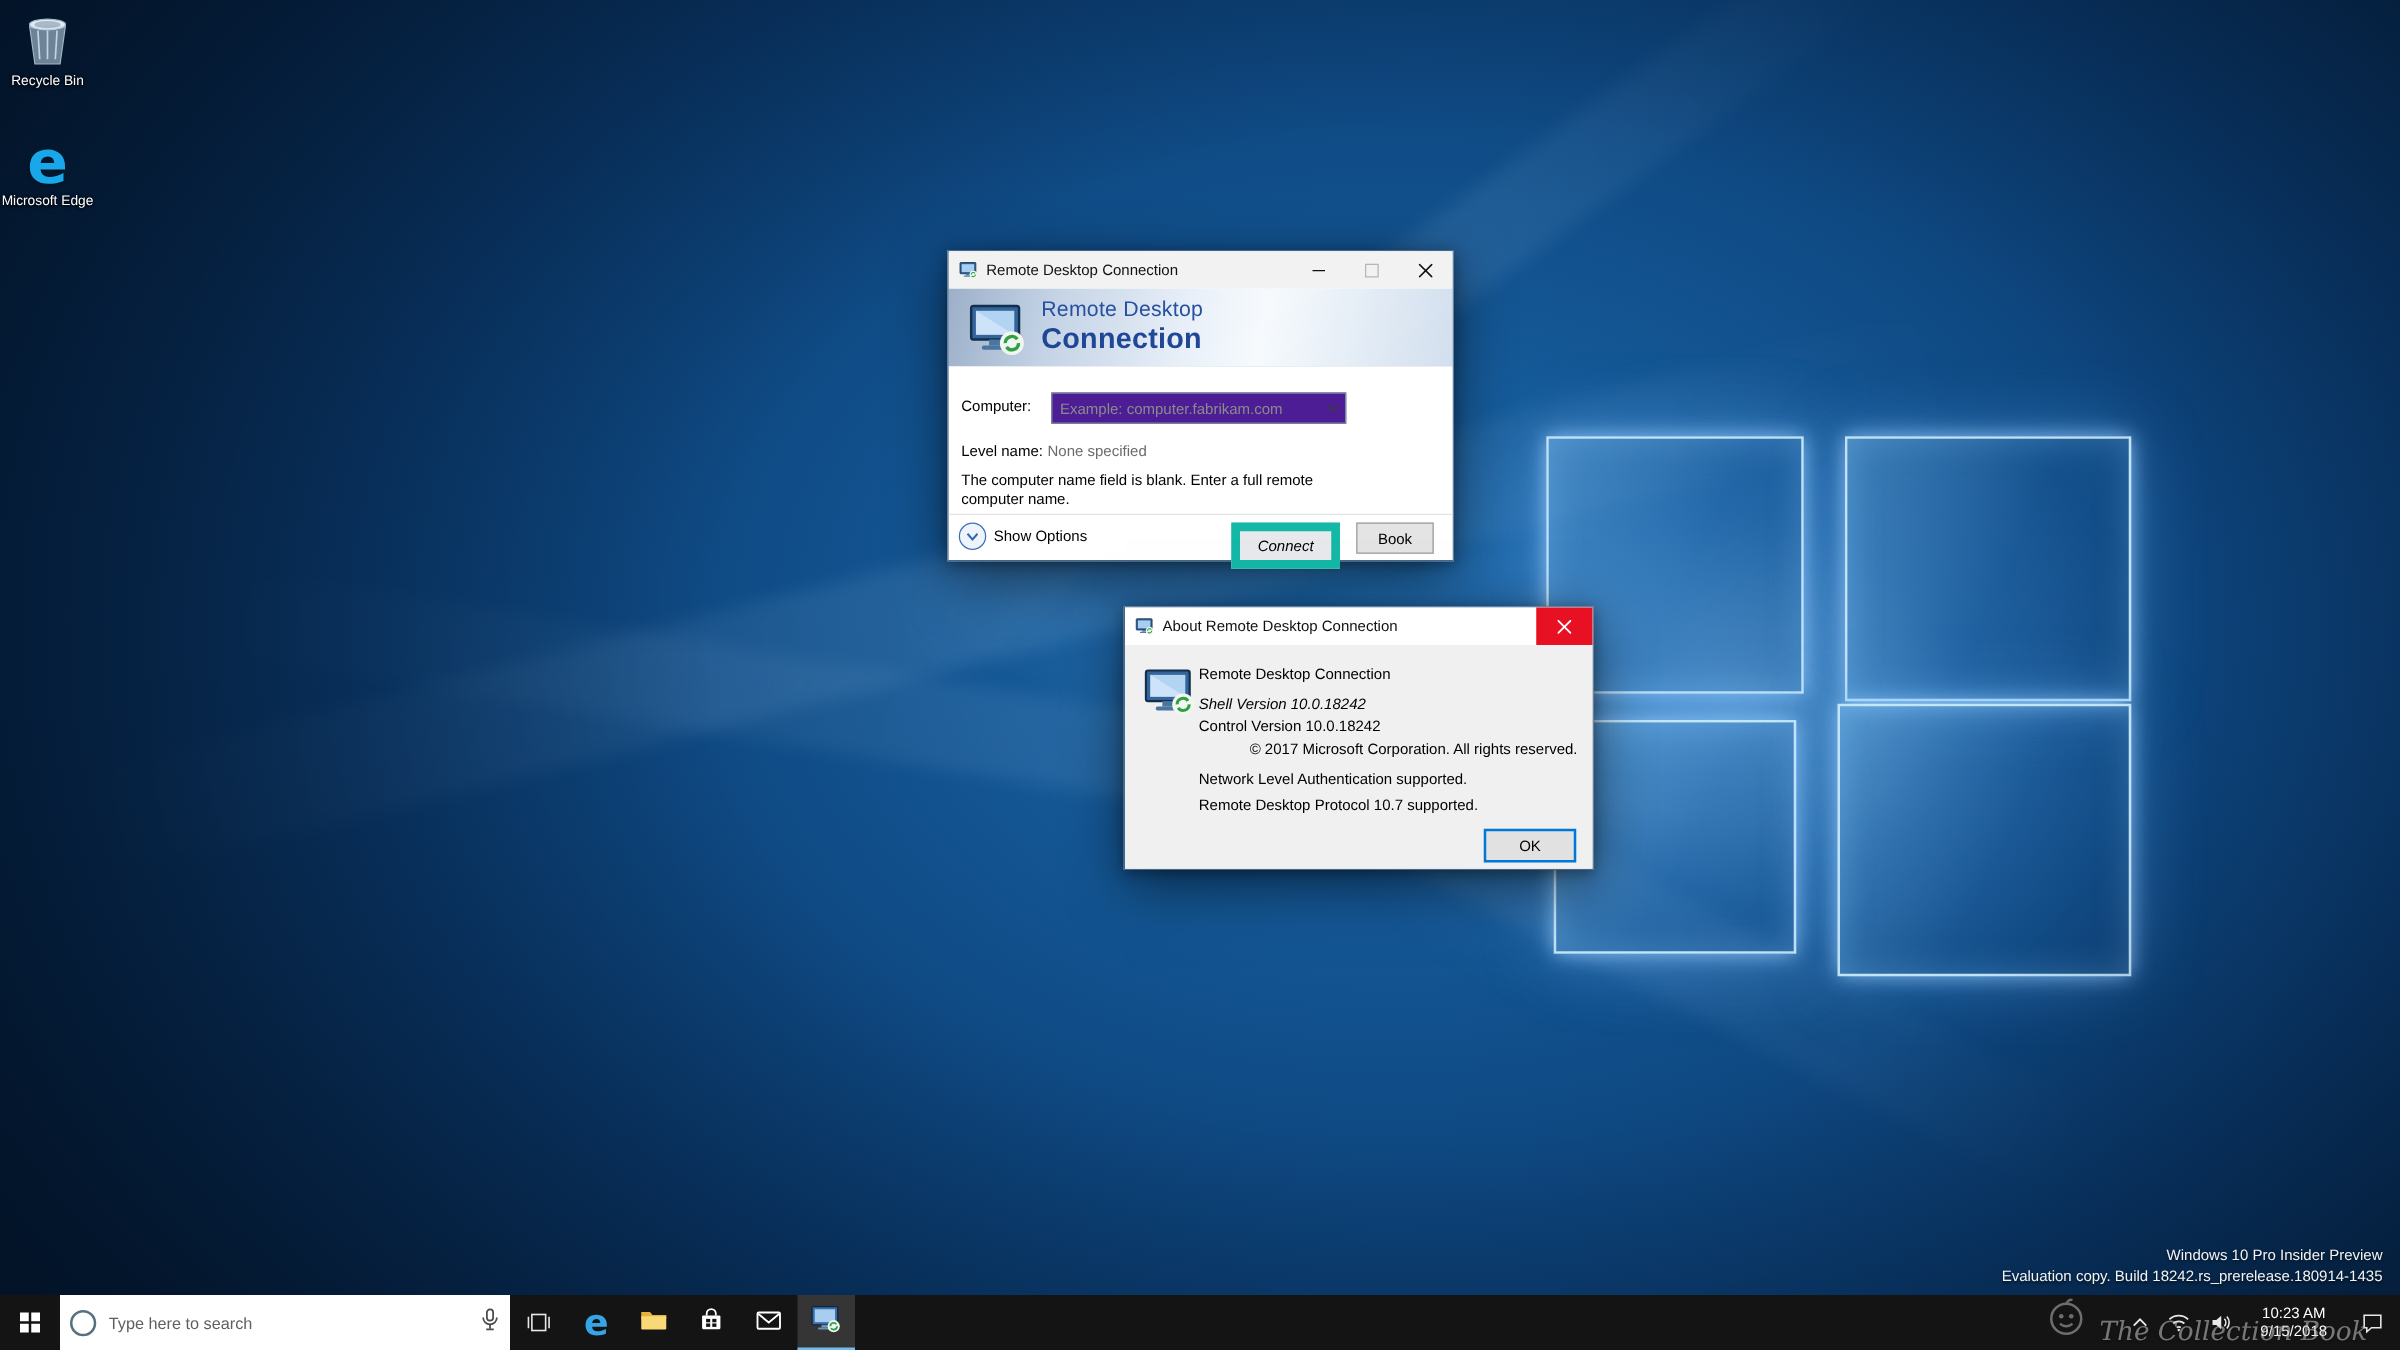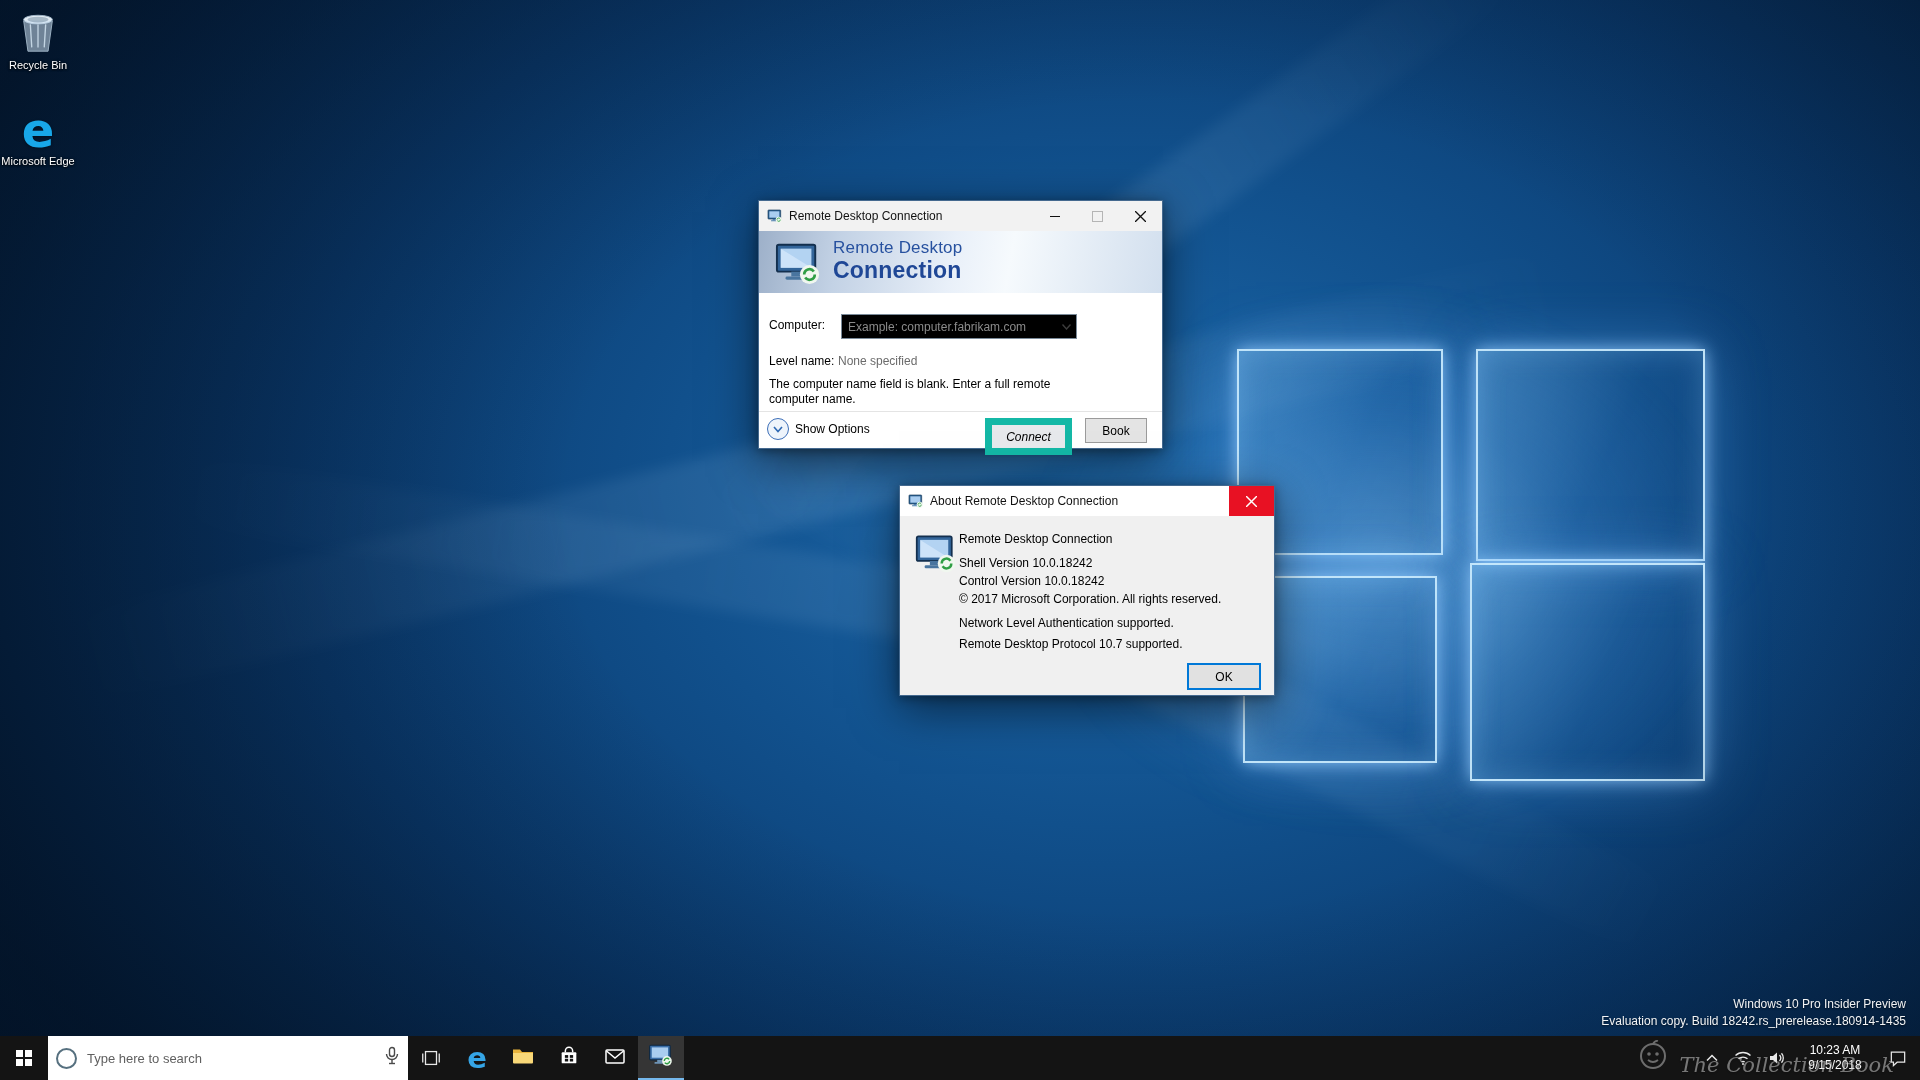--- a/index.html
+++ b/index.html
@@ -55,21 +55,21 @@
   
   .rdc{left:758px;top:200px;width:403px;height:247px;z-index:20;background:#fff;}
   .rdc-banner{position:relative;height:62px;border-bottom:1px solid #8fa0b5;
     background:linear-gradient(100deg,#9db0c9 0%,#c3d2e5 20%,#e9f0f9 48%,#f6fafd 62%,#d2dfee 100%);}
   .rdc-banner .bn-icon{position:absolute;left:16px;top:9px;width:46px;height:46px;}
   .bn-l1{position:absolute;left:74px;top:7px;font-size:17px;color:#27519f;letter-spacing:.2px;}
   .bn-l2{position:absolute;left:74px;top:26px;font-size:23px;font-weight:bold;color:#1f4796;letter-spacing:.2px;}
   .rdc-body{position:absolute;left:0;top:92px;right:0;bottom:0;background:#fff;font-size:12px;color:#000;}
   .f-label{position:absolute;font-size:12px;color:#000;}
   .combo{position:absolute;left:82px;top:21px;width:234px;height:23px;border:1px solid #7a8a99;
-    background:#000000;display:flex;align-items:center;}
+    background:#4c1d95;display:flex;align-items:center;}
   .combo .ph{flex:1;padding-left:6px;font-size:12px;color:#8b8b8b;white-space:nowrap;overflow:hidden;}
   .combo .arrow{width:20px;height:100%;display:flex;align-items:center;justify-content:center;}
   .muted{color:#6b6b6b;}
   .rdc-msg{position:absolute;left:10px;top:84px;width:318px;font-size:12px;line-height:15px;color:#000;}
   .rdc-divider{position:absolute;left:0;right:0;top:118px;height:1px;background:#e4e4e4;}
   .showopts{position:absolute;left:8px;top:125px;display:flex;align-items:center;gap:6px;cursor:pointer;}
   .chev-circle{width:20px;height:20px;border-radius:50%;border:1px solid #3d6fb8;background:#eef4fb;
     display:flex;align-items:center;justify-content:center;}
   .showopts .so-lbl{font-size:12px;color:#000;}
   .pushbtn{position:absolute;top:125px;height:23px;font-size:12px;color:#000;background:#e4e4e4;
@@ -78,23 +78,23 @@
   .btn-help{right:15px;width:60px;}
 
   
   .about{left:899px;top:485px;width:374px;height:209px;z-index:30;background:#f0f0f0;}
   .about .titlebar{background:#fff;}
   .about-close{width:45px;}
   .about-body{position:absolute;left:0;top:30px;right:0;bottom:0;background:#f0f0f0;}
   .about-icon{position:absolute;left:15px;top:16px;width:42px;height:42px;}
   .about-text{position:absolute;left:59px;top:16px;right:12px;font-size:12px;color:#000;line-height:15px;}
   .al0{margin:0 0 9px 0;}
-  .al1{margin:0 0 3px 0;}
+  .al1{margin:0 0 3px 0;font-style:italic;}
   .al2{margin:0 0 3px 0;}
-  .al3{margin:0 0 9px 0;}
+  .al3{margin:0 0 9px 0;text-align:right;}
   .al4{margin:0 0 6px 0;}
   .al5{margin:0;}
   .btn-ok{position:absolute;right:13px;top:147px;width:70px;height:23px;background:#e1e1e1;
     border:2px solid #0078d7;font-size:12px;display:flex;align-items:center;justify-content:center;cursor:pointer;}
 
   
   .os-watermark{position:absolute;right:14px;bottom:50px;text-align:right;z-index:40;
     color:rgba(255,255,255,.95);font-size:12px;line-height:17px;text-shadow:0 1px 2px rgba(0,0,0,.6);}
   .channel-wm{position:absolute;right:26px;bottom:3px;z-index:70;display:flex;align-items:flex-end;gap:8px;
     opacity:.55;pointer-events:none;}

